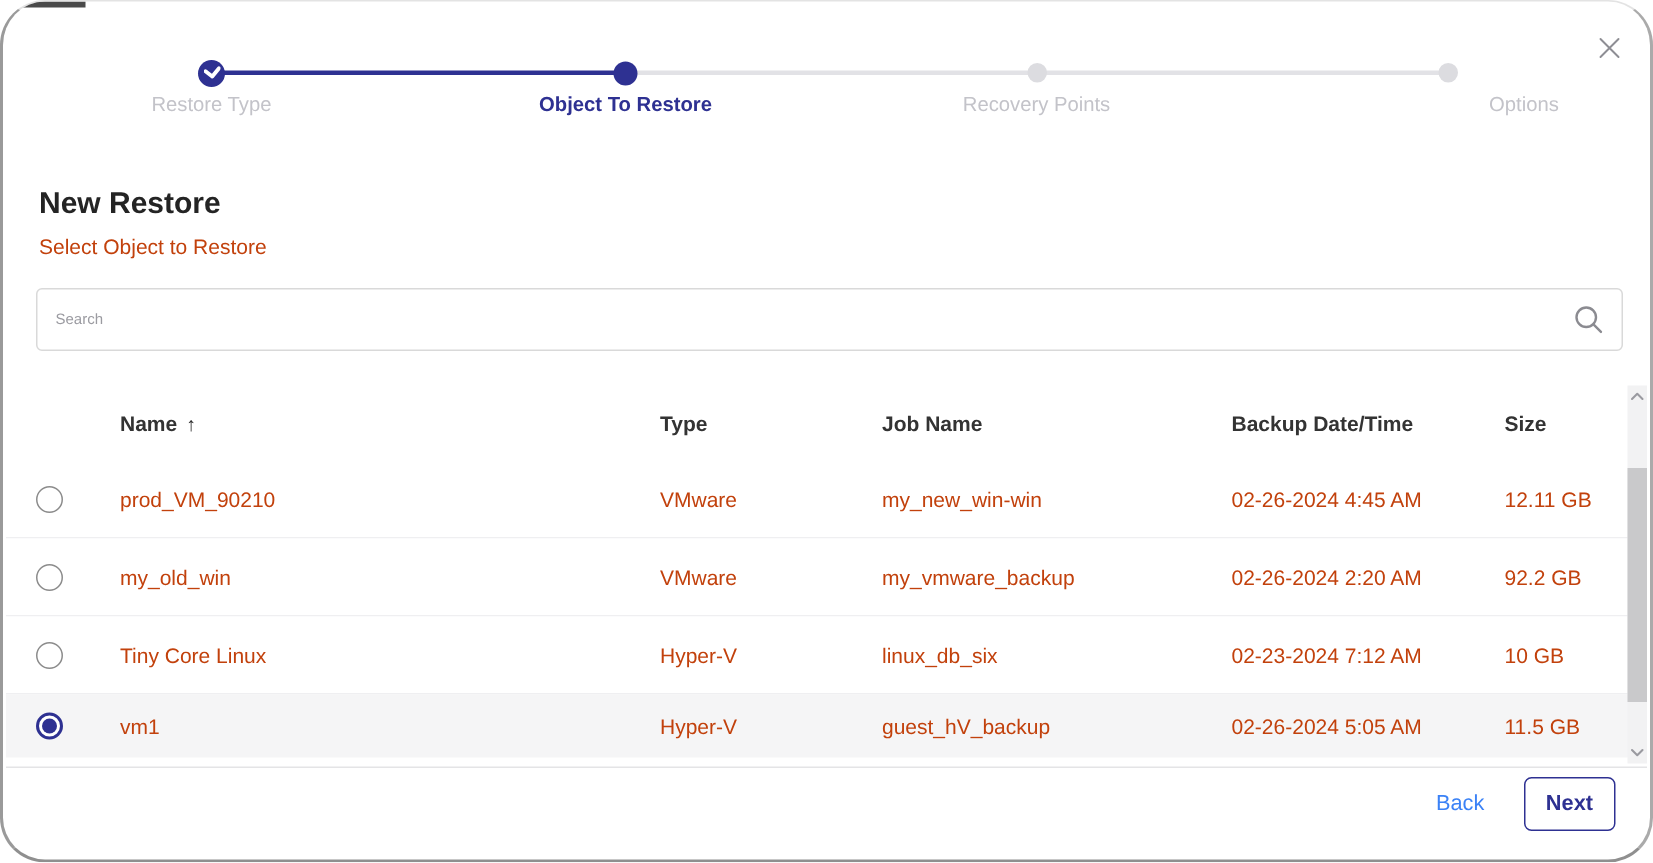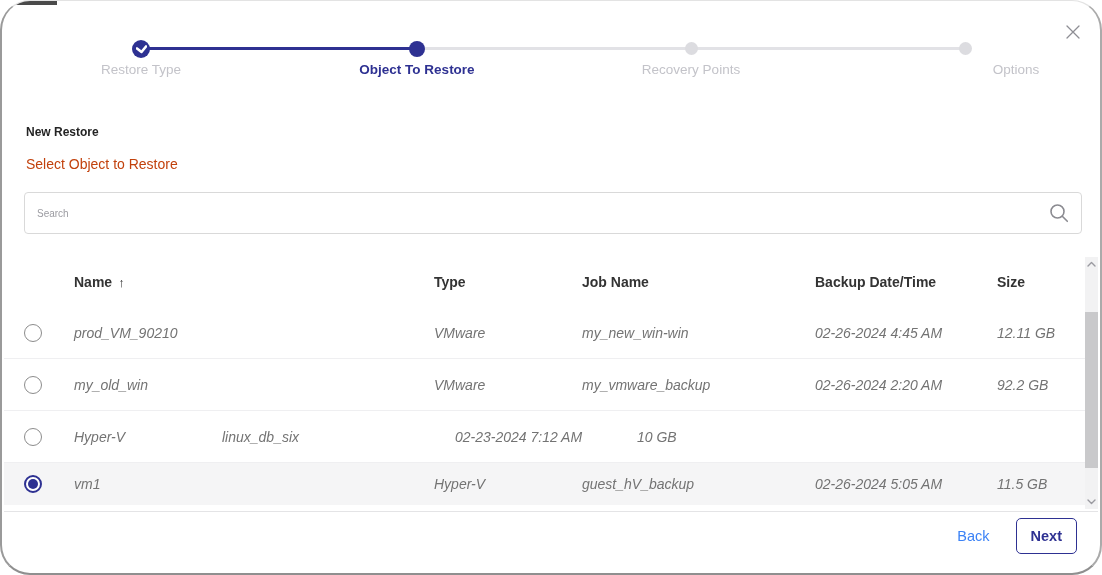--- a/index.html
+++ b/index.html
@@ -23,39 +23,39 @@
   .dot.completed { left:130px; top:39px; width:18px; height:18px; background:var(--accent); display:flex; align-items:center; justify-content:center; }
   .dot.active   { left:407px; top:40px; width:16px; height:16px; background:var(--accent); }
   .dot.upcoming { width:13px; height:13px; background:#dcdce0; top:41px; }
   .step-label { position:absolute; top:61px; width:220px; text-align:center; font-size:13.5px; color:#c3c3c9; }
   .step-label.active { color:var(--accent); font-weight:700; }
 
   .close-btn { position:absolute; top:23px; right:17px; width:20px; height:20px; cursor:pointer;
     display:flex; align-items:center; justify-content:center; }
 
   
-  .title { position:absolute; left:24px; top:124px; font-size:12px; font-weight:700; color:#242424; }
+  .title { position:absolute; left:24px; top:124px; font-size:20px; font-weight:700; color:#242424; }
   .subtitle { position:absolute; left:24px; top:155px; font-size:14px; color:#c2410c; }
 
   
   .search-box { position:absolute; left:22px; top:191px; width:1058px; height:42px;
     border:1px solid #d9d9d9; border-radius:4px; background:#fff; display:flex; align-items:center; }
   .search-box input { flex:1; height:100%; border:0; outline:none; background:transparent;
     padding:0 12px; font-size:10px; font-family:inherit; color:#3d3d3d; }
   .search-box input::placeholder { color:#9b9ba1; }
   .search-icon { width:44px; display:flex; justify-content:center; align-items:center; }
 
   
   .table { position:absolute; left:2px; top:256px; width:1084px; }
   .trow { display:flex; align-items:center; }
   .thead { height:50px; font-weight:600; color:#333; font-size:14px; }
-  .drow { height:52px; font-size:14px; color:#737373; border-bottom:1px solid #efeff1; background:#fff;font-style:italic; }
+  .drow { height:52px; font-size:14px; color:#c2410c; border-bottom:1px solid #efeff1; background:#fff; }
   .drow.selected { height:42px; background:#f5f5f6; border-bottom:0; }
   .cell-radio { flex:0 0 70px; padding-left:20px; display:flex; align-items:center; }
-  .col-name { flex:0 0 360px; }
+  .col-name { flex:0 0 360px;margin-left:6px; }
   .col-type { flex:0 0 148px; }
   .col-job  { flex:0 0 233px; }
   .col-backup { flex:0 0 182px; }
   .col-size { flex:1; }
   .sort-arrow { font-size:13px; font-weight:700; color:#2b2b2b; margin-left:6px; }
 
   .radio { width:18px; height:18px; border:1.5px solid #8c8c8c; border-radius:50%; background:#fff;
     position:relative; cursor:pointer; flex:0 0 auto; }
   .radio.checked { border:2px solid var(--accent); }
   .radio.checked::after { content:""; position:absolute; left:50%; top:50%; width:10px; height:10px;
@@ -154,20 +154,21 @@
       <div class="col-type">VMware</div>
       <div class="col-job">my_vmware_backup</div>
       <div class="col-backup">02-26-2024 2:20 AM</div>
       <div class="col-size">92.2 GB</div>
     </div>
 
     <div class="trow drow">
       <div class="cell-radio">
           <span class="radio"></span>
         </div>
+      <div class="col-name">Tiny Core Linux</div>
       <div class="col-type">Hyper-V</div>
       <div class="col-job">linux_db_six</div>
       <div class="col-backup">02-23-2024 7:12 AM</div>
       <div class="col-size">10 GB</div>
     </div>
 
     <div class="trow drow selected">
       <div class="cell-radio">
           <span class="radio checked"></span>
         </div>

